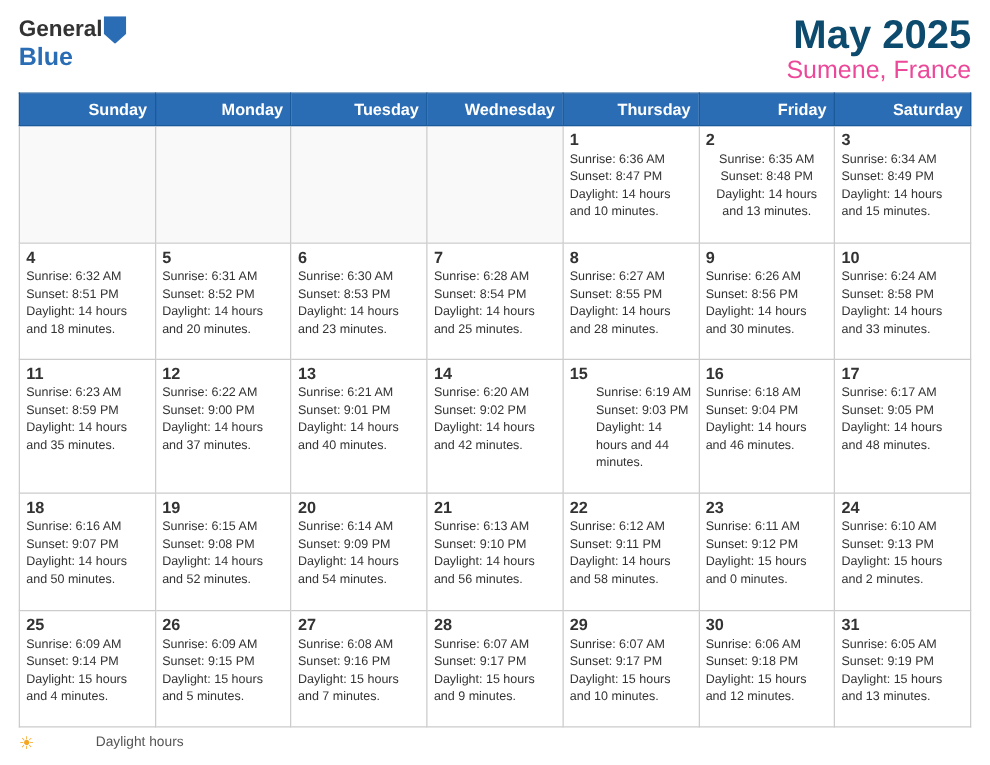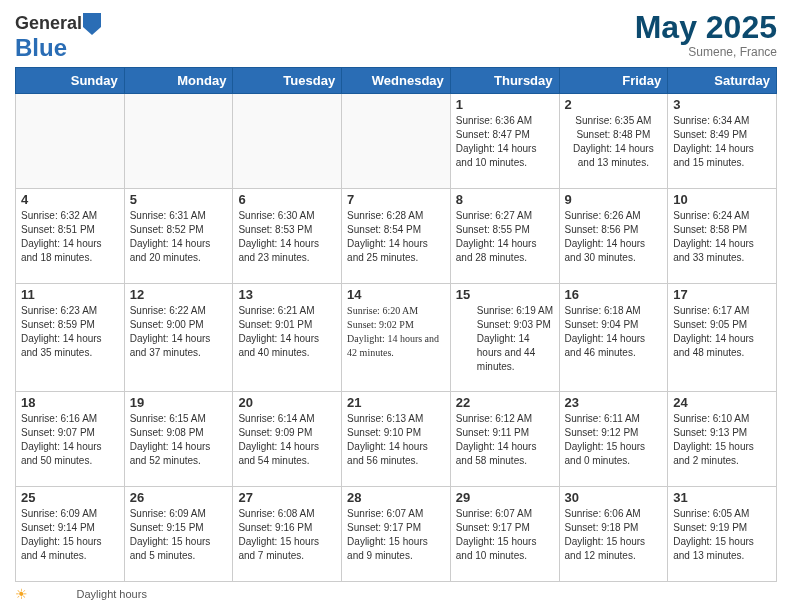--- a/index.html
+++ b/index.html
@@ -42,22 +42,22 @@
     .title-section {
       text-align: right;
     }
     .main-title {
       font-size: 32px;
       font-weight: bold;
       color: #0c4a6e;
       line-height: 1.1;
     }
     .subtitle {
-      font-size: 12px;
-      color: #737373;
+      font-size: 20px;
+      color: #ec4899;
     }
     .calendar {
       flex: 1;
       border: 1px solid #ccc;
       border-collapse: collapse;
       width: 100%;
       table-layout: fixed;
     }
     .calendar th {
       background-color: #2a6db5;
@@ -112,21 +112,21 @@
 
 <div class="page">
   <div class="header">
     <div class="logo">
       <div class="logo-text">
         <span>
           <span style="color:#333; font-size:18px; font-weight:bold;">General</span><svg class="logo-icon" viewBox="0 0 18 22" xmlns="http://www.w3.org/2000/svg" style="display:inline-block;vertical-align:middle;margin-left:1px;">
               <polygon points="0,0 18,0 18,14 9,22 0,14" fill="#2a6db5"></polygon>
             </svg>
         </span>
-        <span style="color:#2a6db5; font-size:24px; font-weight:bold;">Blue</span>
+        <span style="color:#2a6db5; font-size:20px; font-weight:bold;">Blue</span>
       </div>
     </div>
     <div class="title-section">
       <div class="main-title">May 2025</div>
       <div class="subtitle">Sumene, France</div>
     </div>
   </div>
 
   <table class="calendar">
     <thead>
@@ -223,21 +223,21 @@
 Daylight: 14 hours and 37 minutes.</div>
           </td>
           <td>
             <span class="day-number">13</span>
             <div class="day-info" style="white-space: pre-line;">Sunrise: 6:21 AM
 Sunset: 9:01 PM
 Daylight: 14 hours and 40 minutes.</div>
           </td>
           <td>
             <span class="day-number">14</span>
-            <div class="day-info" style="white-space: pre-line; font-family: Liberation Serif, serif;">Sunrise: 6:20 AM
+            <div class="day-info" style="white-space: pre-line;">Sunrise: 6:20 AM
 Sunset: 9:02 PM
 Daylight: 14 hours and 42 minutes.</div>
           </td>
           <td>
             <span class="day-number">15</span>
             <div class="day-info" style="white-space: pre-line; margin-left: 21px;">Sunrise: 6:19 AM
 Sunset: 9:03 PM
 Daylight: 14 hours and 44 minutes.</div>
           </td>
           <td>

